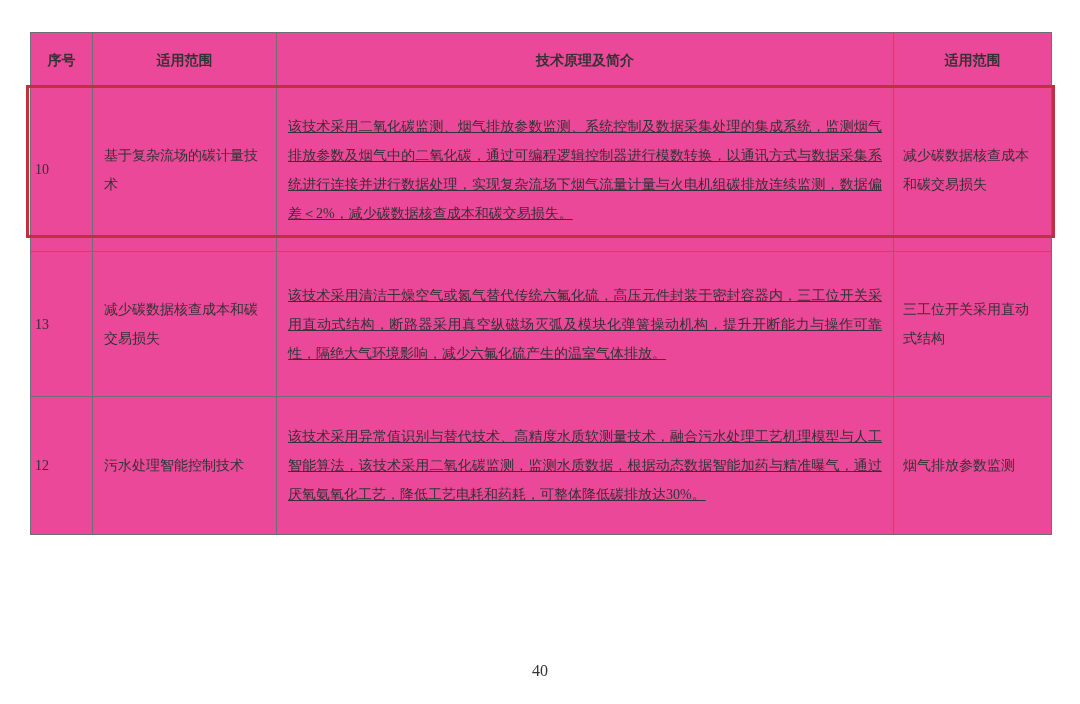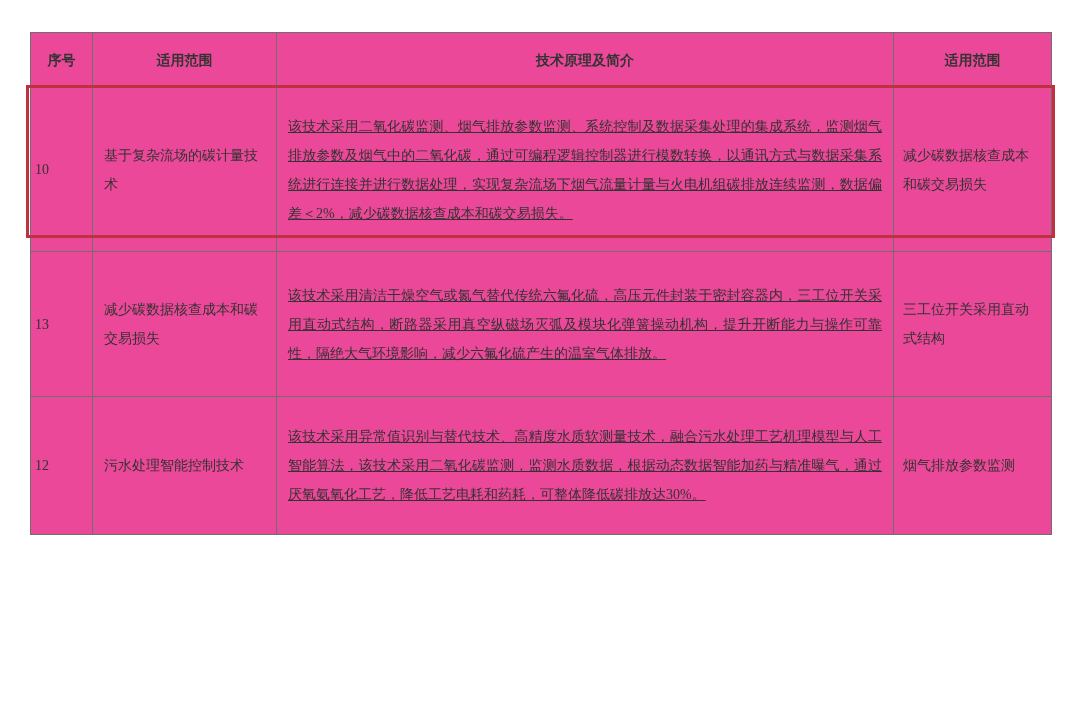--- a/index.html
+++ b/index.html
@@ -122,14 +122,15 @@
         <td class="num">12</td>
         <td class="name">污水处理智能控制技术</td>
         <td class="desc">该技术采用异常值识别与替代技术、高精度水质软测量技术，融合污水处理工艺机理模型与人工智能算法，该技术采用二氧化碳监测，监测水质数据，根据动态数据智能加药与精准曝气，通过厌氧氨氧化工艺，降低工艺电耗和药耗，可整体降低碳排放达30%。</td>
         <td class="scope">烟气排放参数监测</td>
       </tr>
     </tbody>
       </table>
     <div class="highlight-box" style="border-color: rgb(192, 49, 63);"></div>
   </div>
 
+  <div class="page-number">40</div>
 
 </div>
 
 </body></html>

